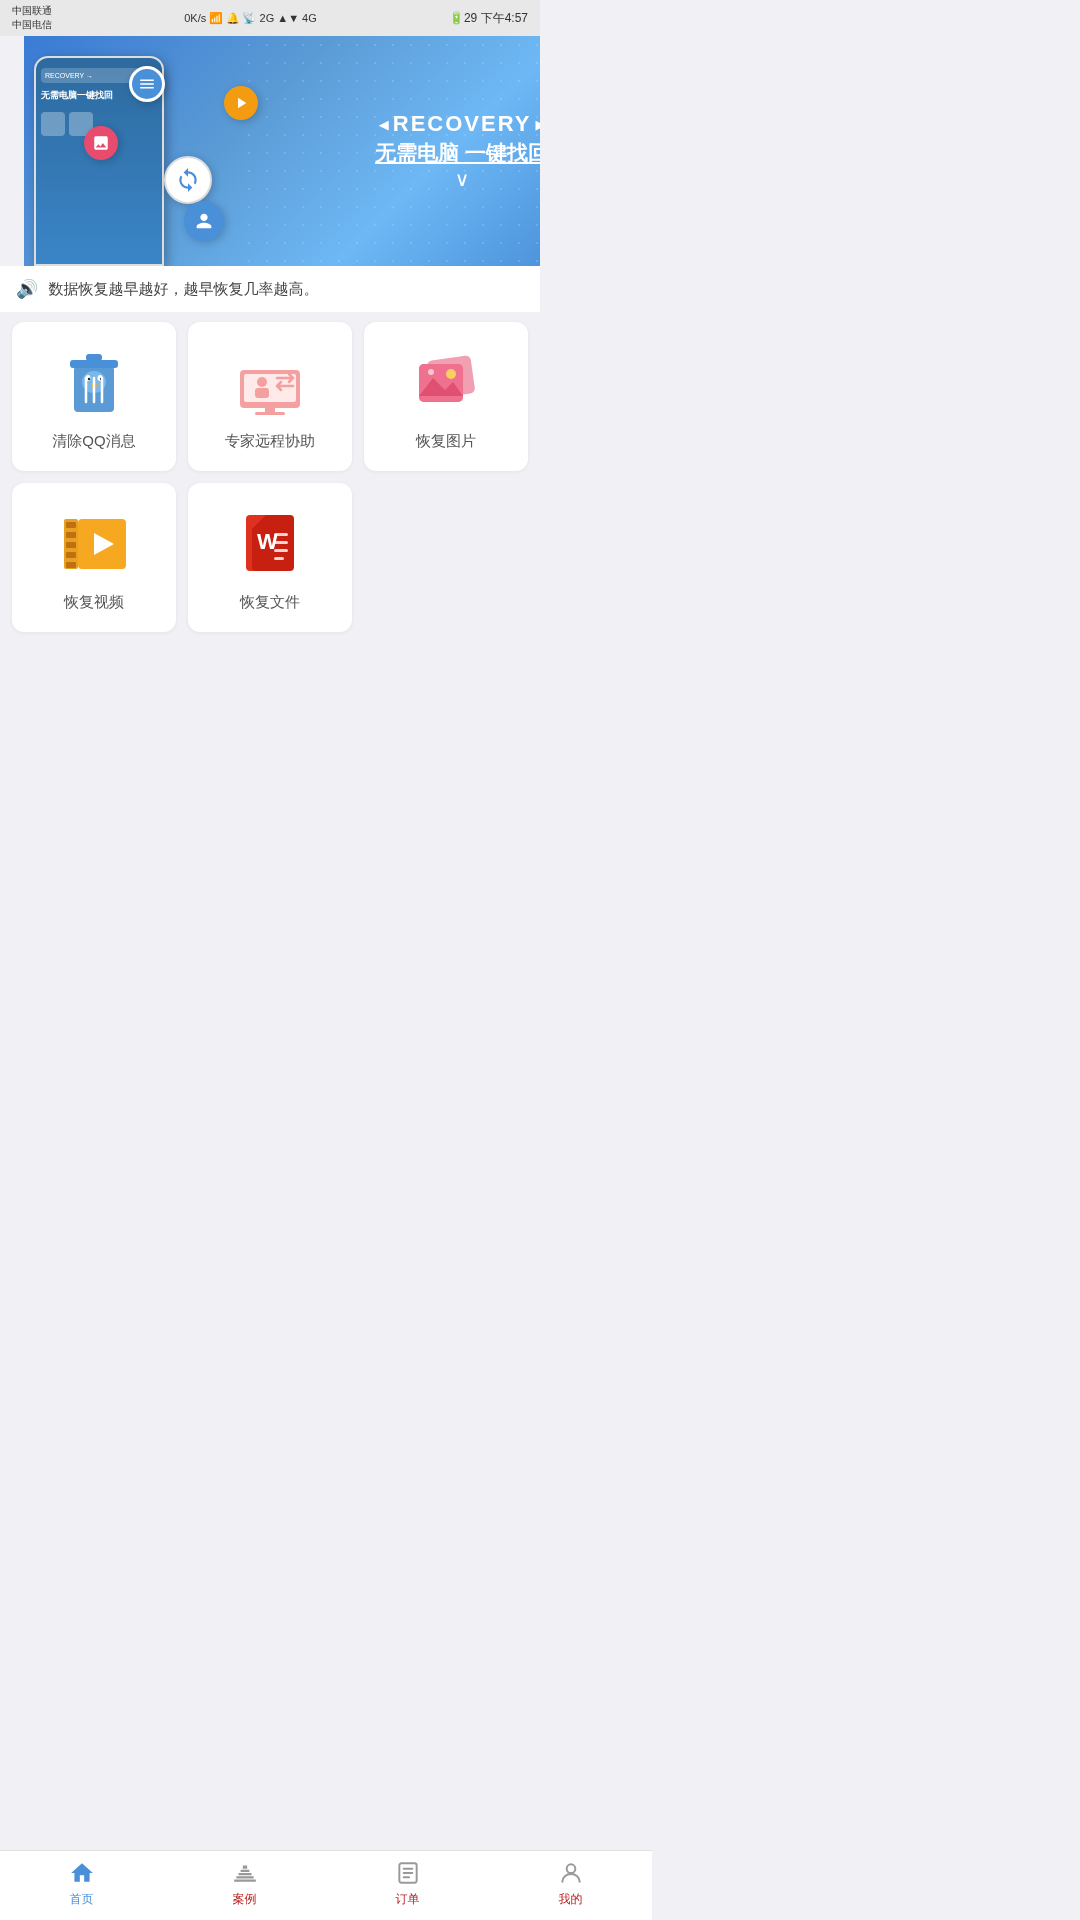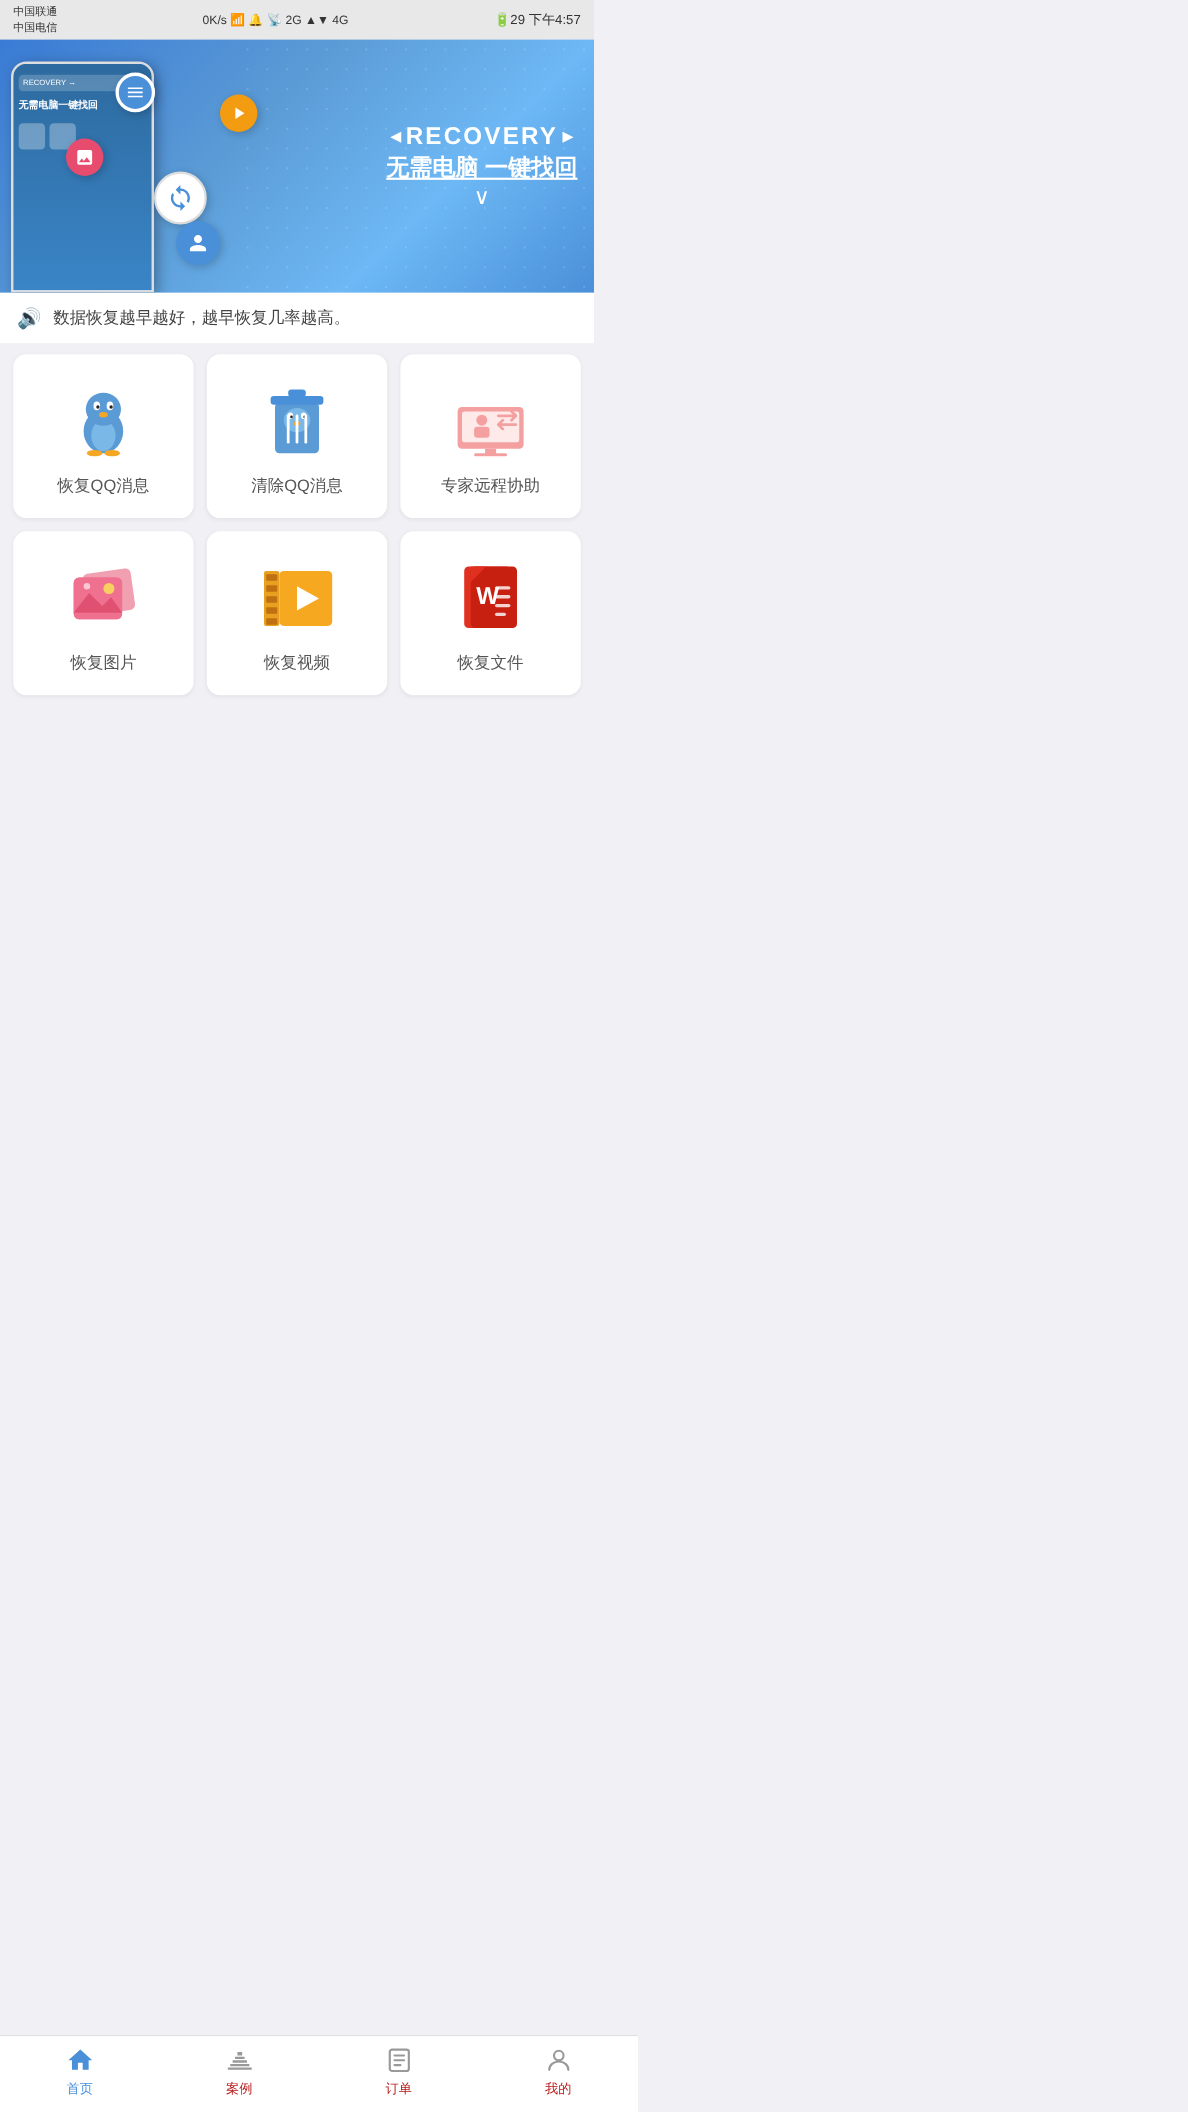--- a/index.html
+++ b/index.html
@@ -30,20 +30,21 @@
     
     .banner {
       width: 100%;
       height: 230px;
       background: linear-gradient(135deg, #3a7bd5 0%, #5b9bd5 40%, #6db8f5 70%, #4a90d9 100%);
       position: relative;
       overflow: hidden;
       display: flex;
       align-items: center;
       justify-content: flex-end;
+      margin-left: 24px;
     }
 
     .banner-dots {
       position: absolute;
       right: 0; top: 0; bottom: 0;
       width: 60%;
       background-image: radial-gradient(circle, rgba(255,255,255,0.15) 1px, transparent 1px);
       background-size: 18px 18px;
     }
 
@@ -182,21 +183,21 @@
       text-align: center;
     }
 
     
     svg { display: block; }
 
     
     .bottom-nav {
       position: fixed;
       bottom: 0;
-      width: 580px;
+      width: 652px;
       background: white;
       border-top: 1px solid #e0e0e0;
       display: flex;
       justify-content: space-around;
       padding: 8px 0 12px;
     }
 
     .nav-item {
       display: flex;
       flex-direction: column;
@@ -296,43 +297,20 @@
   </div>
 </div>
 
 <div class="notice-bar">
   <span class="notice-icon">🔊</span>
   <span>数据恢复越早越好，越早恢复几率越高。</span>
 </div>
 
 <div class="grid-section">
 
-  <div class="grid-item">
-    <div class="grid-icon">
-      <svg width="60" height="65" viewBox="0 0 60 65">
-
-        <ellipse cx="30" cy="42" rx="18" ry="20" fill="#5b9bd5"></ellipse>
-
-        <ellipse cx="30" cy="46" rx="11" ry="14" fill="#7ab8e8"></ellipse>
-
-        <ellipse cx="30" cy="22" rx="16" ry="15" fill="#5b9bd5"></ellipse>
-
-        <ellipse cx="24" cy="19" rx="3" ry="4" fill="white"></ellipse>
-        <ellipse cx="36" cy="19" rx="3" ry="4" fill="white"></ellipse>
-        <circle cx="25" cy="20" r="1.5" fill="#222"></circle>
-        <circle cx="37" cy="20" r="1.5" fill="#222"></circle>
-
-        <ellipse cx="30" cy="27" rx="4" ry="2.5" fill="#f5a623"></ellipse>
-
-        <ellipse cx="22" cy="62" rx="7" ry="3" fill="#f5a623"></ellipse>
-        <ellipse cx="38" cy="62" rx="7" ry="3" fill="#f5a623"></ellipse>
-      </svg>
-    </div>
-    <span class="grid-label">恢复QQ消息</span>
-  </div>
 
   <div class="grid-item">
     <div class="grid-icon">
       <svg width="60" height="65" viewBox="0 0 60 65">
 
         <rect x="10" y="16" width="40" height="46" rx="4" fill="#5b9bd5"></rect>
 
         <rect x="6" y="10" width="48" height="8" rx="3" fill="#4a90d9"></rect>
 
         <rect x="22" y="4" width="16" height="7" rx="3" fill="#4a90d9"></rect>

